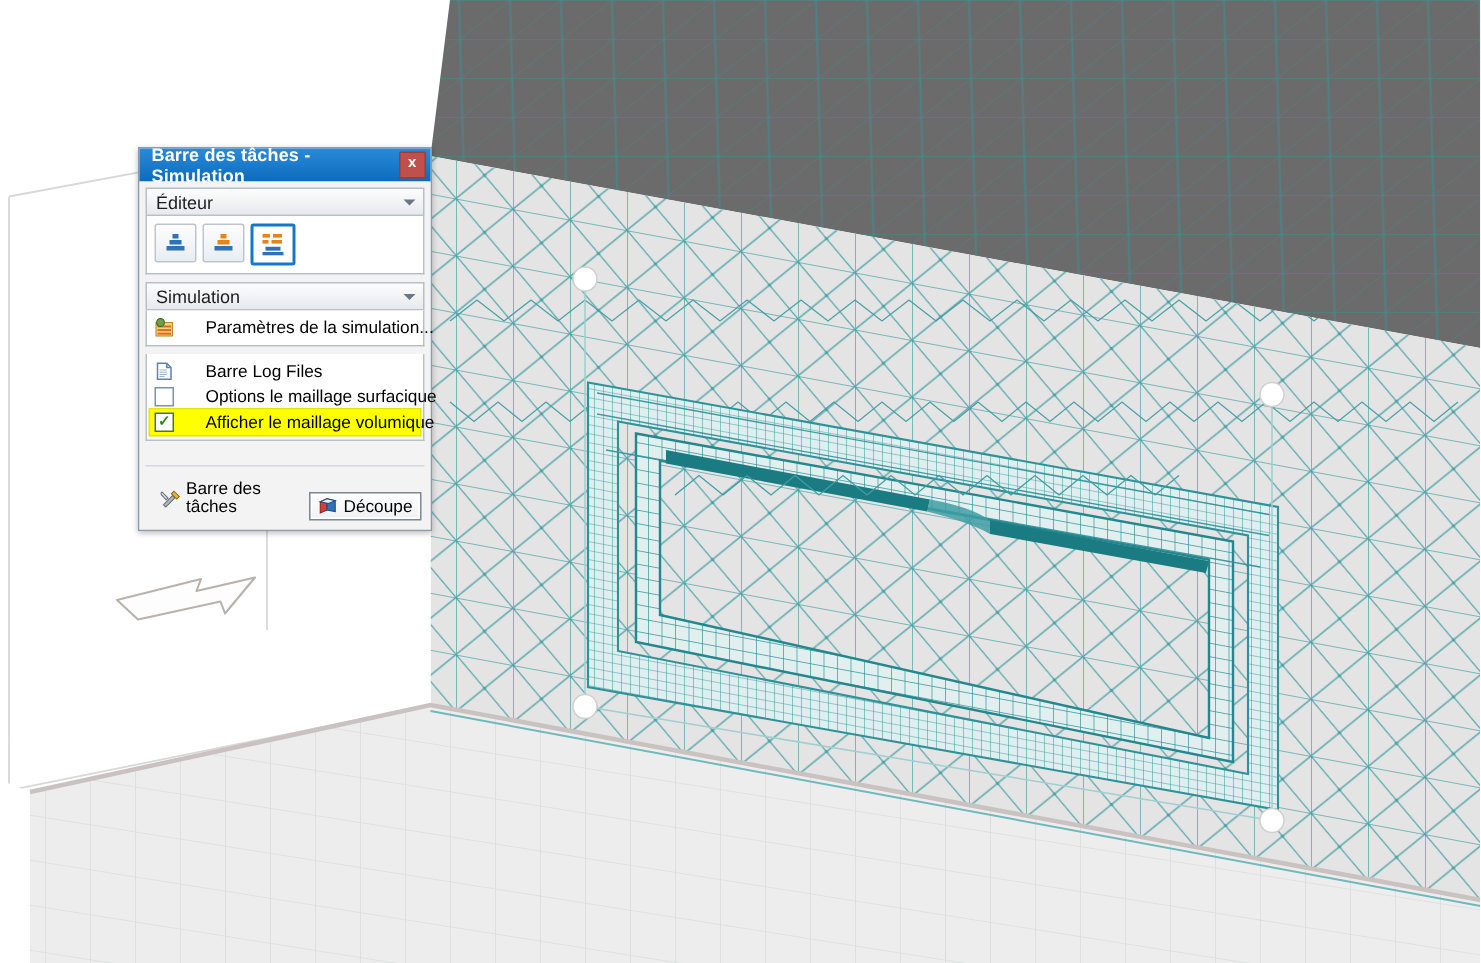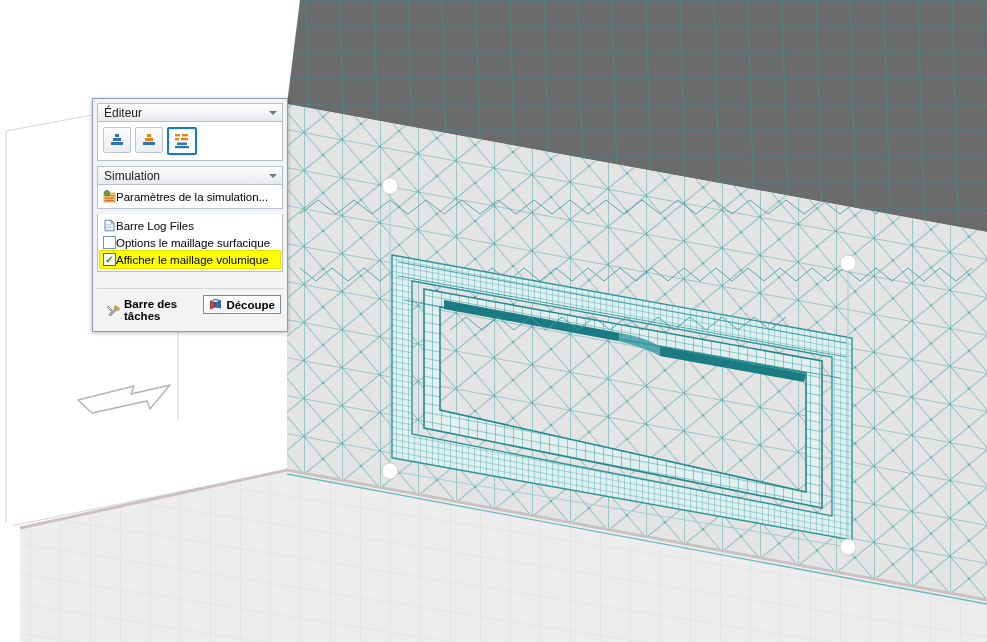--- a/index.html
+++ b/index.html
@@ -47,37 +47,36 @@
   
   .tbar{display:flex;gap:4px;padding:2px 3px;}
   .tbtn{
     width:26px;height:24px;border:1px solid #bcc6d0;background:linear-gradient(#fdfdfd,#e9edf2);
     border-radius:2px;display:flex;align-items:center;justify-content:center;cursor:pointer;
   }
   .tbtn.sel{border:2px solid #1278ce;background:#fff;}
 
   
   .row{
-    display:flex;align-items:center;gap:0;height:17px;padding:0 3px;cursor:pointer;
+    display:flex;align-items:center;gap:21px;height:17px;padding:0 3px;cursor:pointer;
     font-size:11.5px;white-space:nowrap;
   }
   .row.hl{background:#ffff00;outline:1px solid #e4e400;}
   .cbx{
     width:11px;height:11px;border:1px solid #7b92ad;background:#fff;flex:none;
     display:flex;align-items:center;justify-content:center;
   }
   .cbx.on{border-color:#4a7a28;}
   .chk{color:#2f8a17;font-size:10px;line-height:9px;font-weight:bold;}
   .ico{width:13px;height:13px;flex:none;}
 
   
   .tabs{
-    display:flex;align-items:flex-start;gap:0;padding:6px 2px 3px 4px;margin-top:16px;
+    display:flex;align-items:flex-end;gap:0;padding:6px 2px 3px 4px;margin-top:16px;
     border-top:1px solid #d4d8dd;
-    font-weight:bold;
   }
   .tab{
     display:flex;align-items:center;gap:4px;padding:2px 5px;font-size:11.5px;cursor:pointer;
     border:1px solid transparent;
   }
   .tab.active{
     border:1px solid #7b8896;background:linear-gradient(#ffffff,#eef1f4);
     box-shadow:0 0 0 1px #fff inset;
   }
 </style>
@@ -212,20 +211,24 @@
         <circle cx="390" cy="186" r="8" fill="#ffffff" stroke="#d0d0d0" stroke-width="1"></circle>
         <circle cx="848" cy="263" r="8" fill="#ffffff" stroke="#d0d0d0" stroke-width="1"></circle>
         <circle cx="390" cy="471" r="8" fill="#ffffff" stroke="#d0d0d0" stroke-width="1"></circle>
         <circle cx="848" cy="547" r="8" fill="#ffffff" stroke="#d0d0d0" stroke-width="1"></circle>
       </g>
     </svg>
   </div>
 
   <div id="task-panel">
 
+    <div class="tp-title">
+      <span>Barre des tâches - Simulation</span>
+      <span class="tp-close">x</span>
+    </div>
 
     <div class="tp-body">
 
       <div class="grp">
         <div class="grp-head">
           <span>Éditeur</span>
           <span class="caret"></span>
         </div>
         <div class="grp-body">
           <div class="tbar">

